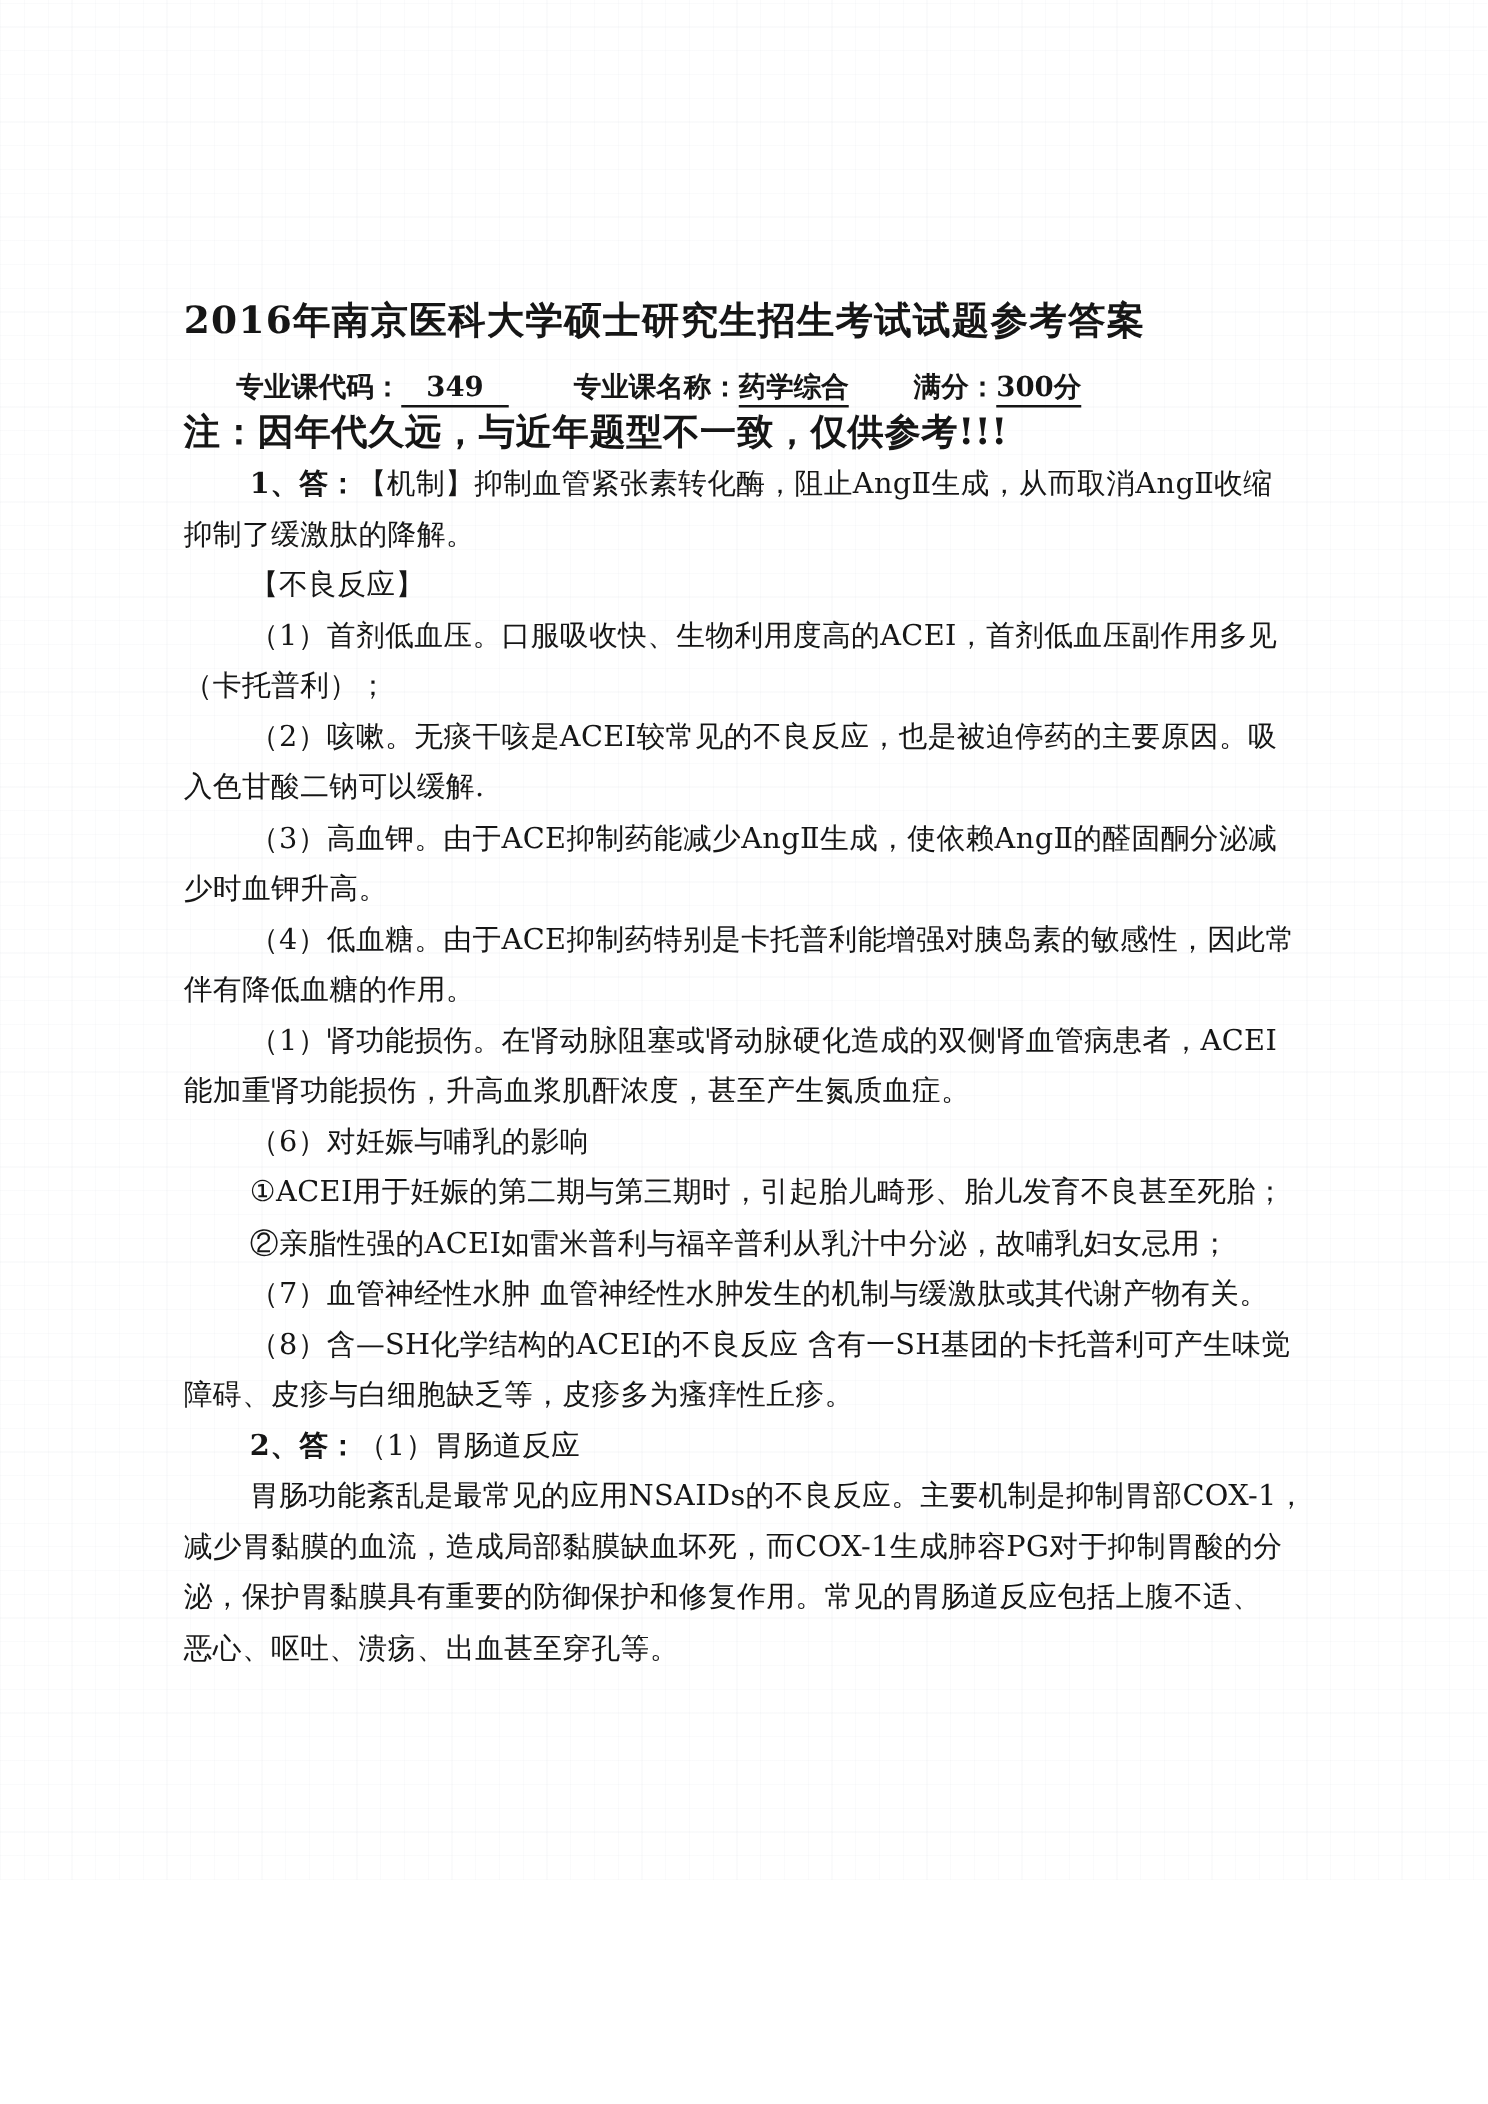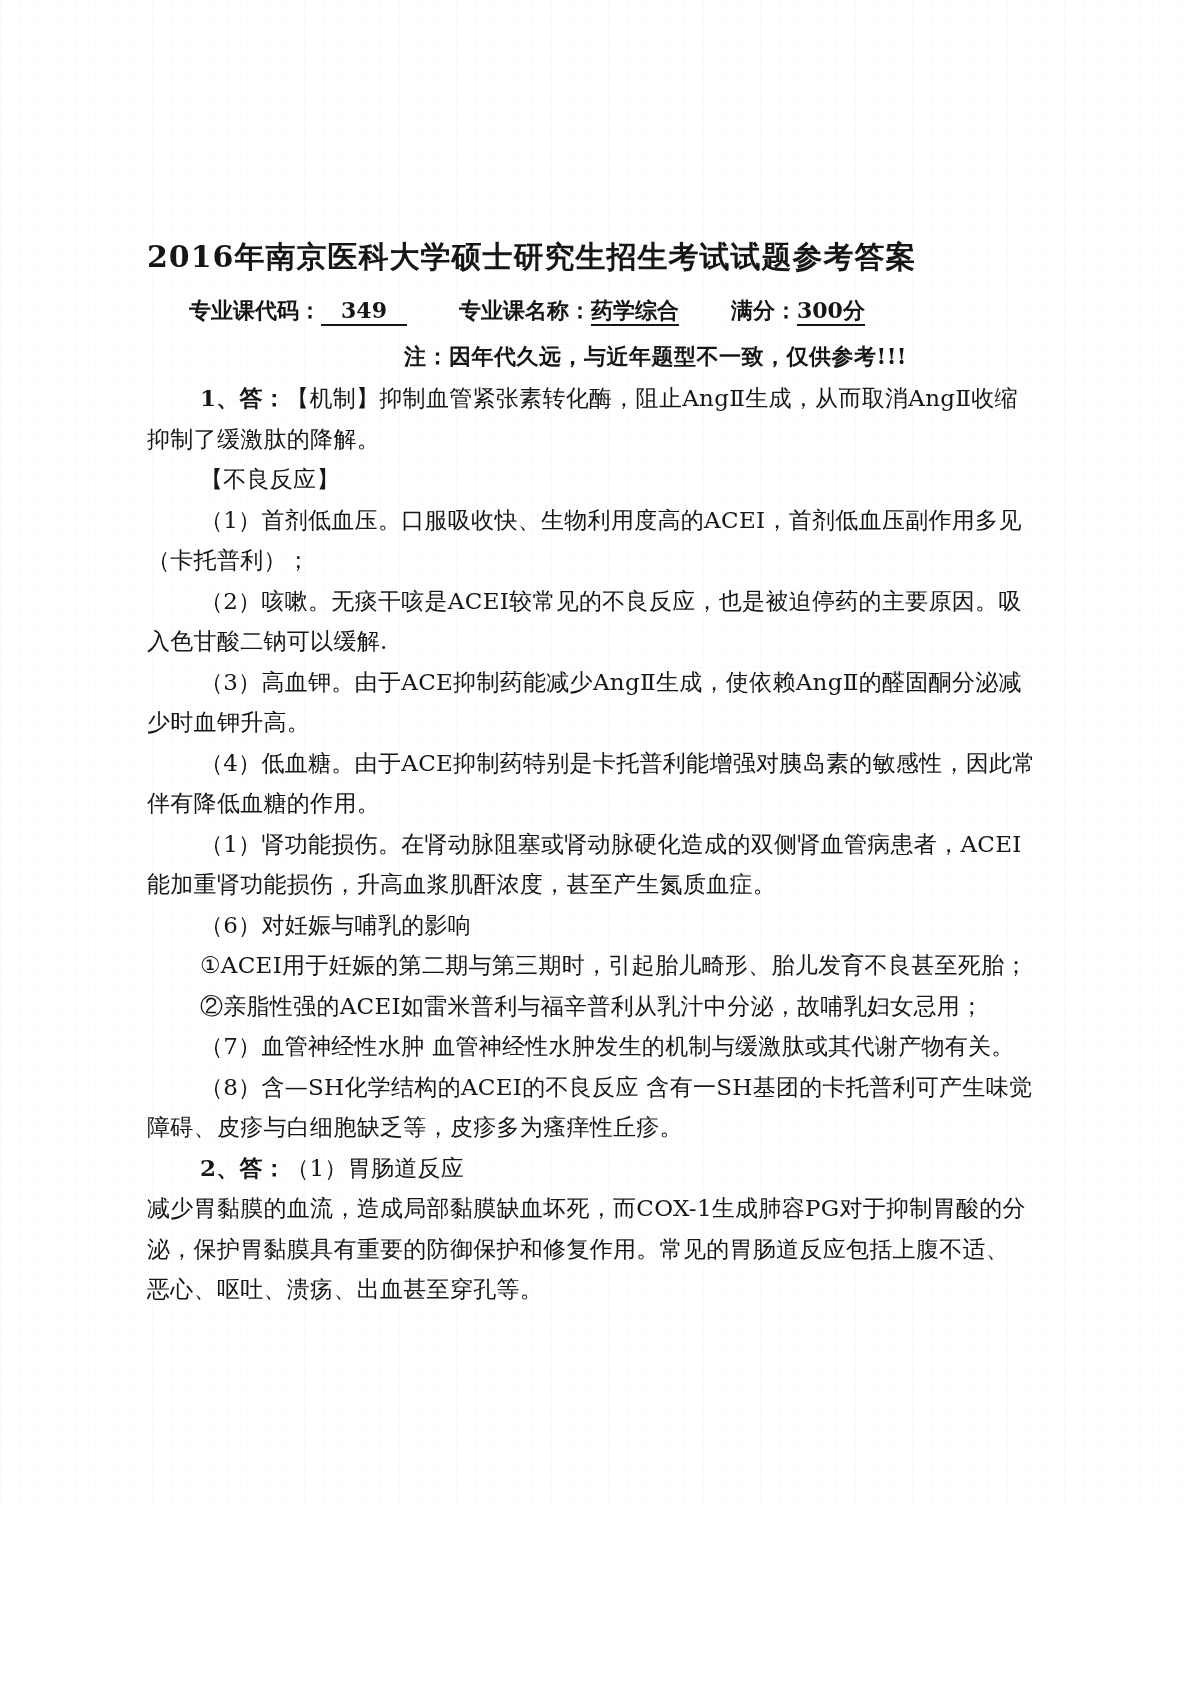--- a/index.html
+++ b/index.html
@@ -46,23 +46,23 @@
     font-weight: bold;
     white-space: nowrap;
   }
   .meta-item { display: inline-flex; align-items: flex-start; }
   .u-line {
     border-bottom: 2px solid #161616;
     display: inline-block;
   }
   .u-pad { padding: 0 20px; }
   .note-line {
-    margin-top: 17px;
-    text-align: right;
-    font-size: 22px;
+    margin-top: 6px;
+    text-align: left;
+    font-size: 29px;
     line-height: 27px;
     font-weight: bold;
     letter-spacing: 0.5px;
   }
   .section-heading {
     margin-top: 23px;
     font-size: 23px;
     line-height: 27px;
     font-weight: bold;
     text-indent: 2.3em;
@@ -129,20 +129,21 @@
         <div class="body-line"><span>伴有降低血糖的作用。</span></div>
         <div class="body-line indent"><span>（1）肾功能损伤。在肾动脉阻塞或肾动脉硬化造成的双侧肾血管病患者，ACEI</span></div>
         <div class="body-line"><span>能加重肾功能损伤，升高血浆肌酐浓度，甚至产生氮质血症。</span></div>
         <div class="body-line indent"><span>（6）对妊娠与哺乳的影响</span></div>
         <div class="body-line indent"><span>①ACEI用于妊娠的第二期与第三期时，引起胎儿畸形、胎儿发育不良甚至死胎；</span></div>
         <div class="body-line indent"><span>②亲脂性强的ACEI如雷米普利与福辛普利从乳汁中分泌，故哺乳妇女忌用；</span></div>
         <div class="body-line indent"><span>（7）血管神经性水肿 血管神经性水肿发生的机制与缓激肽或其代谢产物有关。</span></div>
         <div class="body-line indent"><span>（8）含—SH化学结构的ACEI的不良反应  含有一SH基团的卡托普利可产生味觉</span></div>
         <div class="body-line"><span>障碍、皮疹与白细胞缺乏等，皮疹多为瘙痒性丘疹。</span></div>
         <div class="body-line indent"><span class="answer-prefix">2、答：</span><span>（1）胃肠道反应</span></div>
+        <div class="body-line indent"><span>胃肠功能紊乱是最常见的应用NSAIDs的不良反应。主要机制是抑制胃部COX-1，</span></div>
         <div class="body-line"><span>减少胃黏膜的血流，造成局部黏膜缺血坏死，而COX-1生成肺容PG对于抑制胃酸的分</span></div>
         <div class="body-line"><span>泌，保护胃黏膜具有重要的防御保护和修复作用。常见的胃肠道反应包括上腹不适、</span></div>
         <div class="body-line"><span>恶心、呕吐、溃疡、出血甚至穿孔等。</span></div>
       </div>
 
   </div>
 
   <div class="page-number">1</div>
 </div>
 

